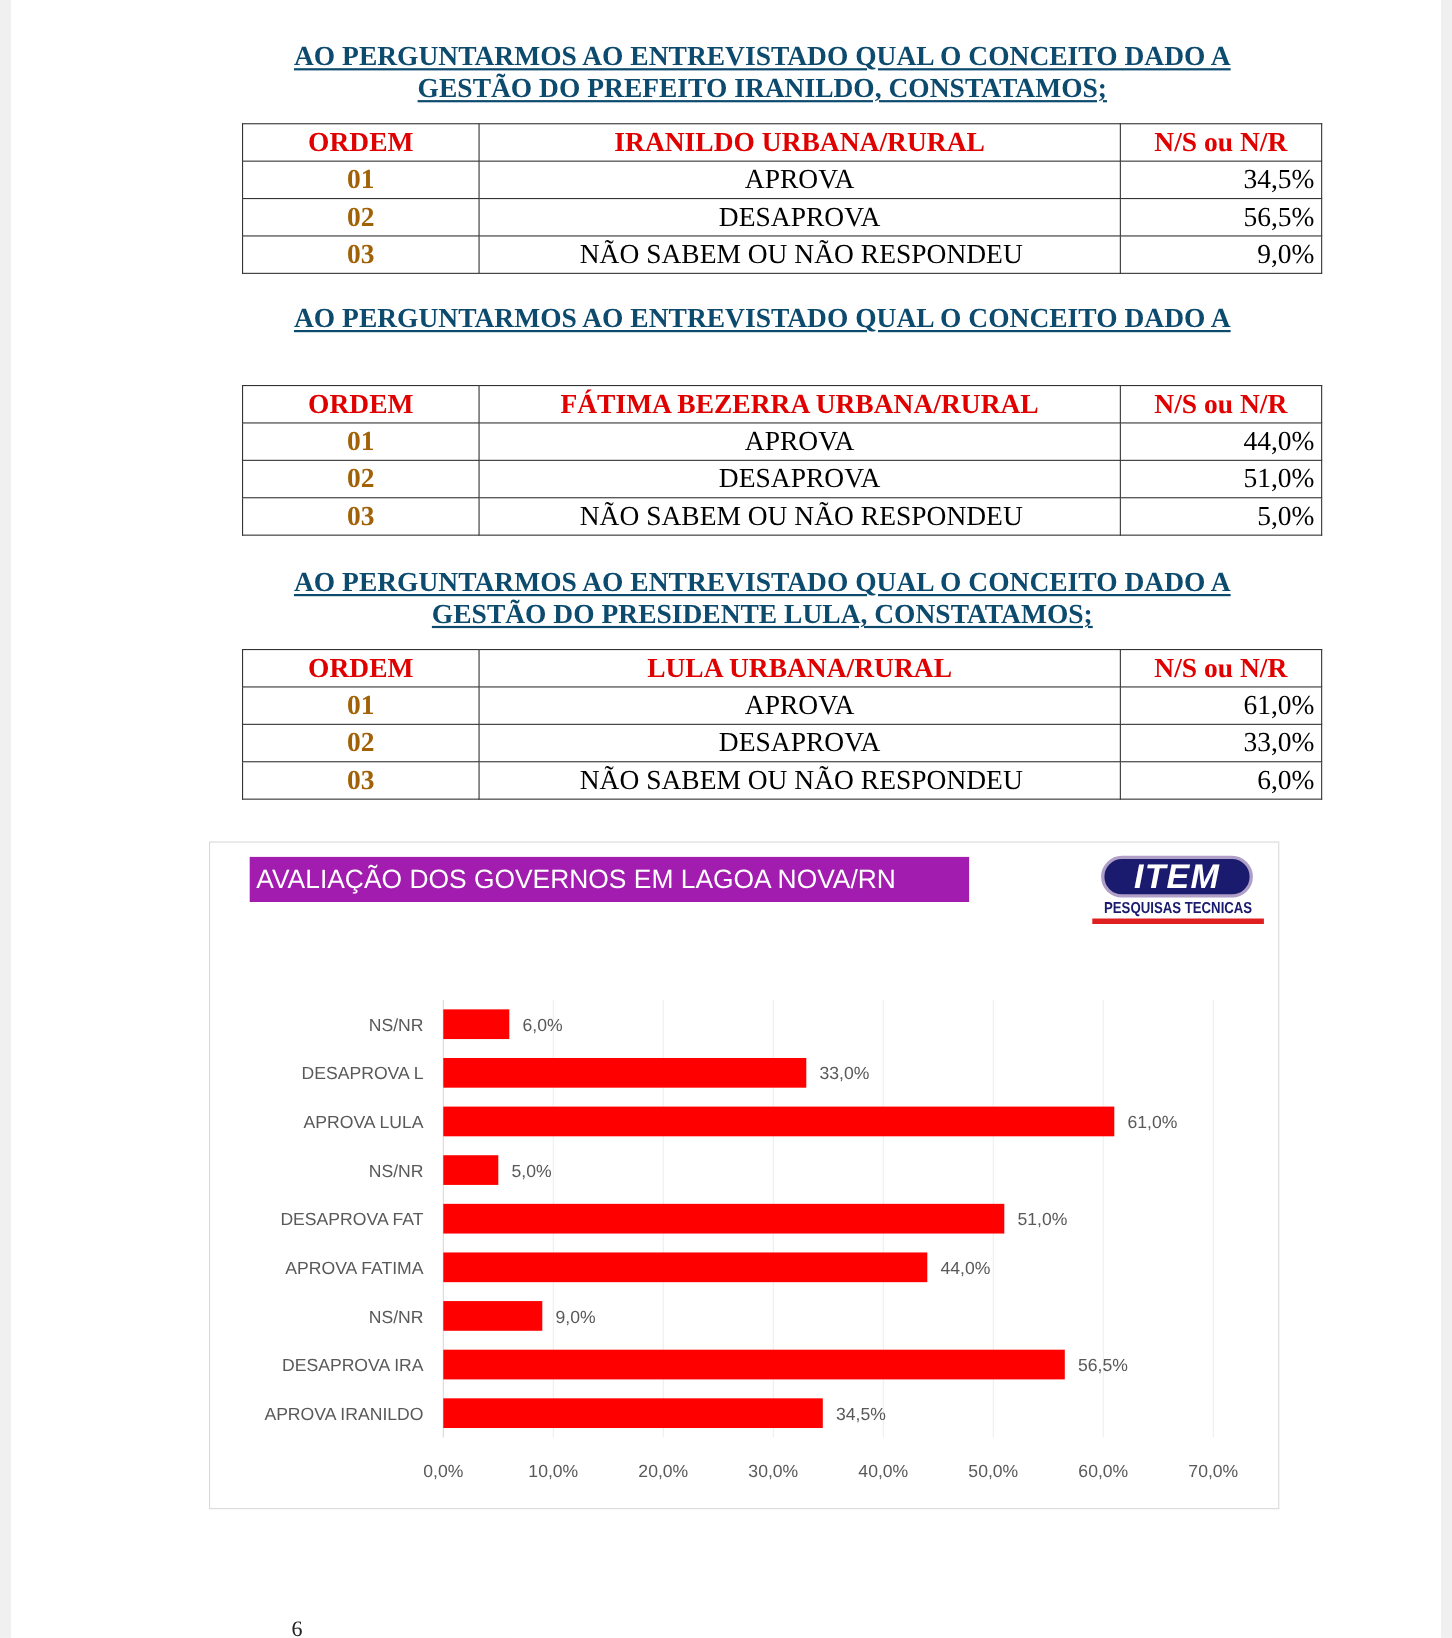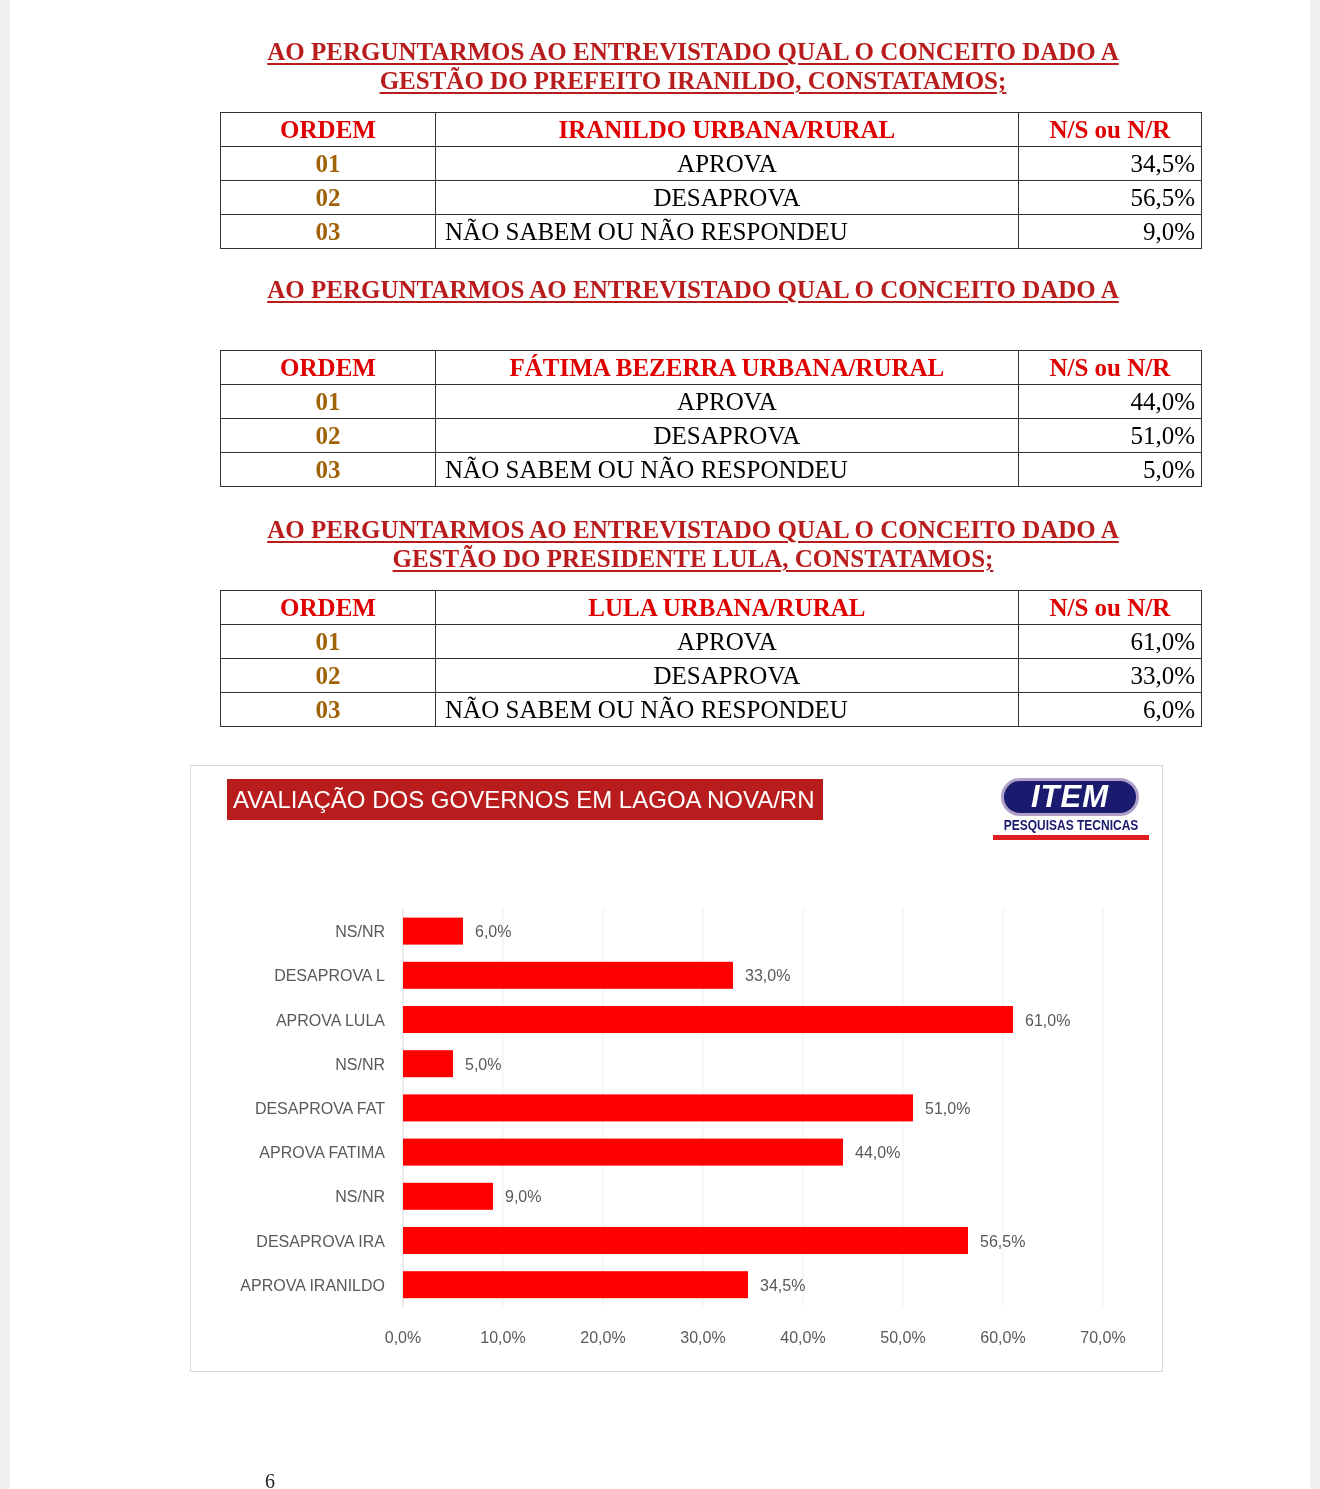--- a/index.html
+++ b/index.html
@@ -1,28 +1,28 @@
 <!DOCTYPE html>
 <html><head>
 <meta charset="utf-8">
 <style>
   html, body { margin:0; padding:0; }
   body { width:1320px; height:1489px; background:#f0f0f0; position:relative; overflow:hidden; font-family:"Liberation Serif", serif; }
   .page { position:absolute; left:10px; top:0; width:1300px; height:1489px; background:#ffffff; }
-  .heading { position:absolute; left:233px; width:900px; text-align:center; color:#b91c1c; font-weight:bold; font-size:25px; line-height:29px; text-decoration:underline; text-decoration-thickness:2px; text-underline-offset:3px; }
+  .heading { position:absolute; left:233px; width:900px; text-align:center; color:#0c4a6e; font-weight:bold; font-size:25px; line-height:29px; text-decoration:underline; text-decoration-thickness:2px; text-underline-offset:3px; }
   table.survey { position:absolute; left:210px; width:982px; border-collapse:collapse; font-size:25px; }
   table.survey td { border:1.5px solid #333; height:33px; padding:0 6px; }
   table.survey td.c1 { width:183px; text-align:center; color:#a16207; font-weight:bold; }
   table.survey td.c2 { width:515px;margin-left:32px; }
   table.survey td.c3 { width:154px; text-align:right; }
   table.survey tr.hdr td { color:#e00000; font-weight:bold; text-align:center; }
-  table.survey td.left { text-align:left; padding-left:9px; }
+  table.survey td.left { text-align:center; padding-left:9px; }
   table.survey td.center { text-align:center; }
   .chart-box { position:absolute; left:180px; top:765px; width:971px; height:605px; border:1.5px solid #d9d9d9; background:#fff; }
-  .chart-title { position:absolute; left:36px; top:13px; width:596px; height:41px; background:#b91c1c; color:#fff; font-family:"Liberation Sans", sans-serif; font-size:24px; line-height:41px; padding-left:6px; box-sizing:border-box; }
+  .chart-title { position:absolute; left:36px; top:13px; width:654px; height:41px; background:#a21caf; color:#fff; font-family:"Liberation Sans", sans-serif; font-size:24px; line-height:41px; padding-left:6px; box-sizing:border-box; }
   .logo { position:absolute; left:802px; top:12px; width:156px; height:64px; }
   .logo-item { position:absolute; left:8px; top:0; width:138px; height:38px; border-radius:20px; background:#1a1a6e; border:3px solid #b0a0c8; box-sizing:border-box; color:#fff; font-family:"Liberation Sans", sans-serif; font-weight:bold; font-size:31px; line-height:32px; text-align:center; letter-spacing:1px;font-style:italic; }
   .logo-sub { position:absolute; left:0; top:40px; width:156px; text-align:center; font-family:"Liberation Sans", sans-serif; font-size:12px; color:#1a1a6e; font-weight:bold; transform:scaleY(1.2); }
   .logo-bar { position:absolute; left:0; top:57px; width:156px; height:5px; background:#e02020; }
   svg.chart { position:absolute; left:0; top:0; }
   .page-num { position:absolute; left:255px; top:1470px; font-size:20px; color:#222; }
 </style>
 </head>
 <body>
 

